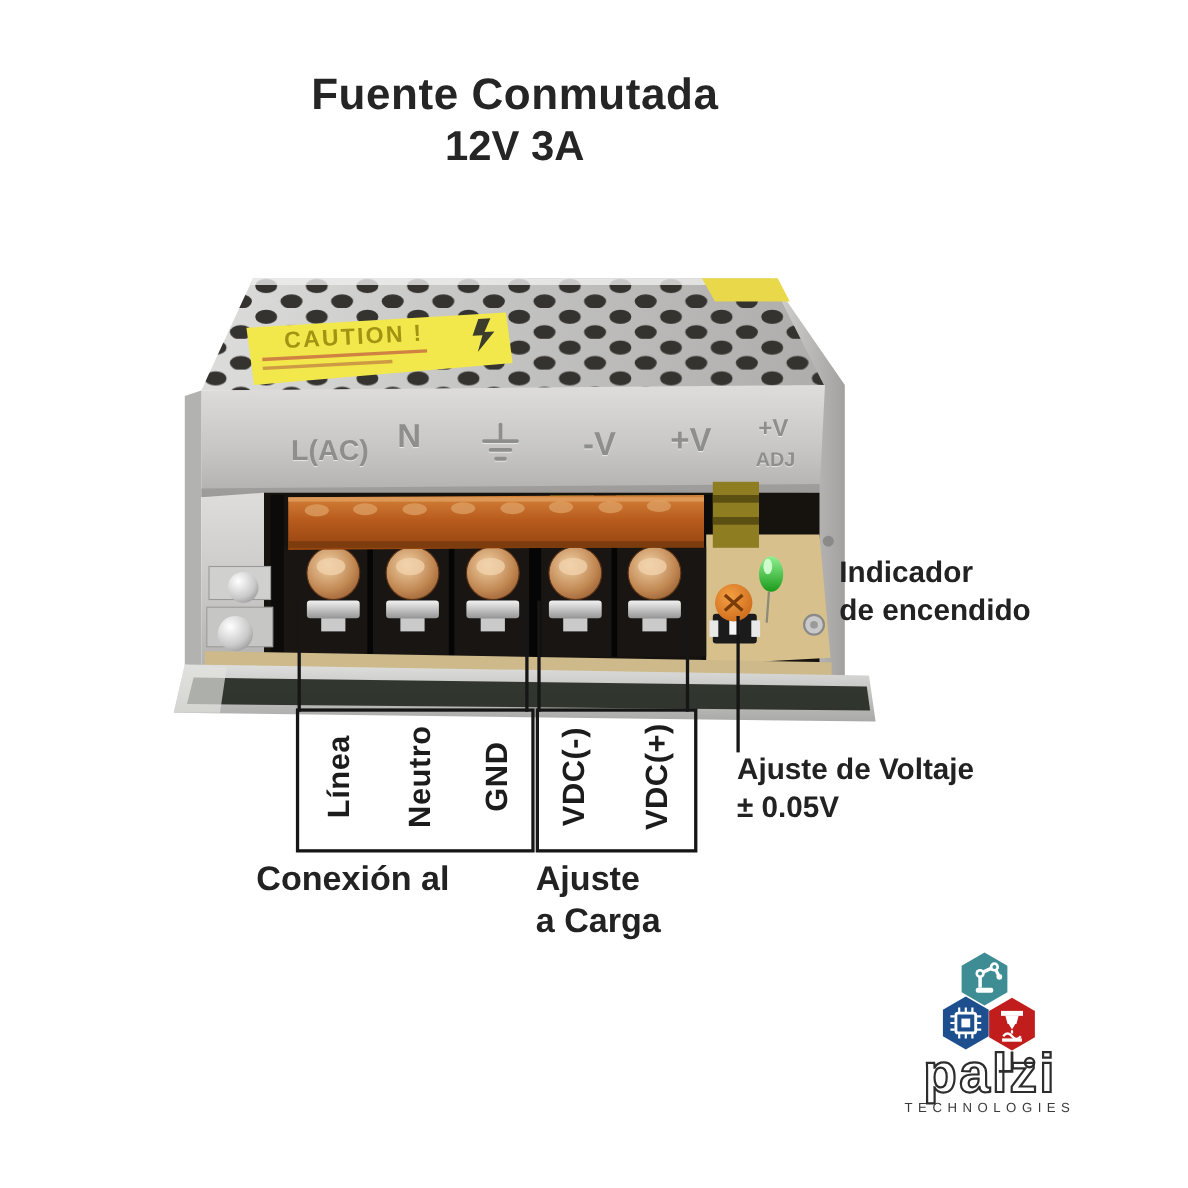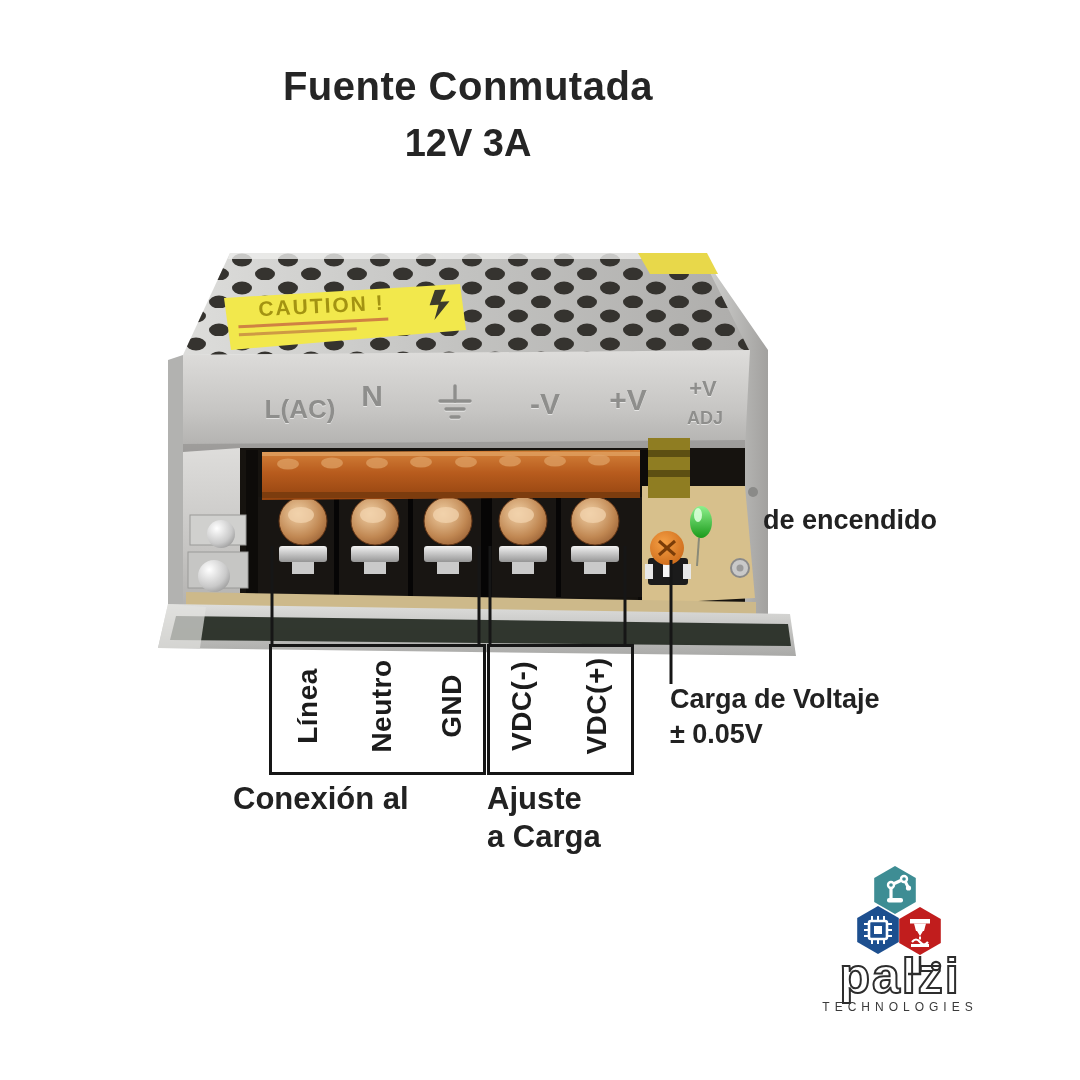--- a/index.html
+++ b/index.html
@@ -3,21 +3,21 @@
 <meta charset="utf-8">
 <style>
   html,body { margin:0; padding:0; background:#ffffff; }
   .stage {
     position:relative; width:1080px; height:1080px; background:#ffffff;
     overflow:hidden; font-family:"Liberation Sans", sans-serif; color:#262626;
   }
   .abs { position:absolute; }
   .title-block { left:68px; top:62px; width:800px; text-align:center; font-weight:bold; color:#252525; }
   .title-l1 { display:block; font-size:40px; line-height:48px; letter-spacing:0.5px; }
-  .title-l2 { display:block; font-size:38px; line-height:46px; margin-top:10px; }
+  .title-l2 { display:block; font-size:38px; line-height:46px; margin-top:0; }
   .psu-svg { left:0; top:0; }
   .anno-box { position:absolute; border:3px solid #161616; background:transparent; }
   .vlabel {
     position:absolute; transform:translate(-50%,-50%) rotate(-90deg);
     font-weight:bold; font-size:28px; color:#1c1c1c; white-space:nowrap; letter-spacing:0.5px;
   }
   .caption { position:absolute; font-weight:bold; font-size:31px; line-height:38px; color:#222222; }
   .side-label { position:absolute; font-weight:bold; font-size:27px; line-height:35px; color:#222222; white-space:nowrap; }
   .emboss { filter: drop-shadow(0 1.5px 0 rgba(255,255,255,0.55)); }
   .logo-svg { left:810px; top:853px; }
@@ -249,24 +249,25 @@
 
   <div class="caption" style="left:233px; top:780px; width:280px;">
     <span style="display:block">Conexión al</span>
   </div>
   <div class="caption" style="left:487px; top:780px; width:158px;">
     <span style="display:block">Ajuste</span>
     <span style="display:block">a Carga</span>
   </div>
 
   <div class="side-label" style="left:763px; top:503px;">
+    <span style="display:block">Indicador</span>
     <span style="display:block">de encendido</span>
   </div>
   <div class="side-label" style="left:670px; top:682px;">
-    <span style="display:block">Carga de Voltaje</span>
+    <span style="display:block">Ajuste de Voltaje</span>
     <span style="display:block">± 0.05V</span>
   </div>
 
   <svg class="abs logo-svg" width="220" height="165" viewBox="0 0 220 165">
 
     <g>
       <polygon points="85,13 105.8,25 105.8,49 85,61 64.2,49 64.2,25" fill="#3e8d94"></polygon>
       <g>
         <rect x="77" y="45" width="16" height="4.5" rx="2" fill="#ffffff"></rect>
         <line x1="81" y1="45" x2="81" y2="33" stroke="#ffffff" stroke-width="3.2"></line>

